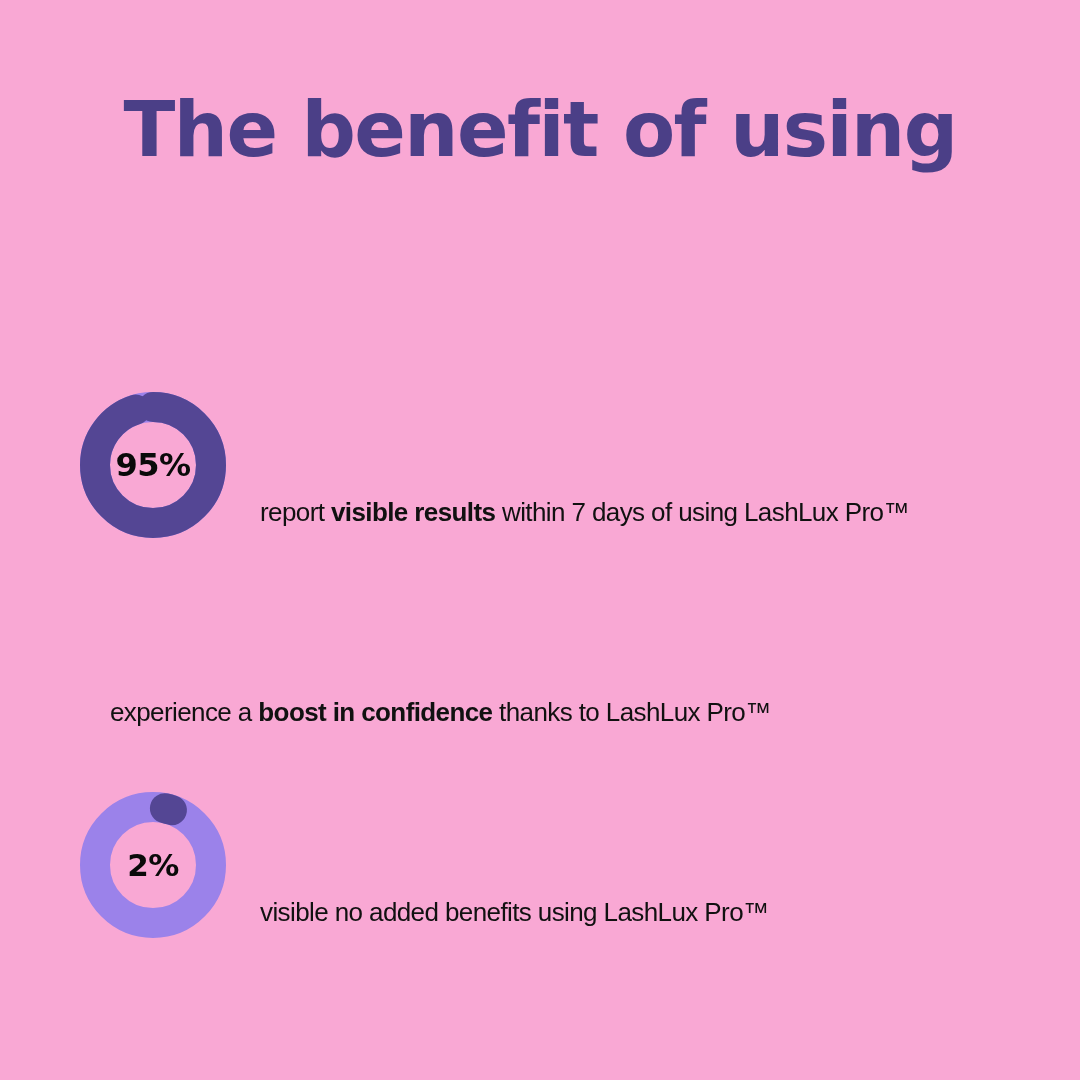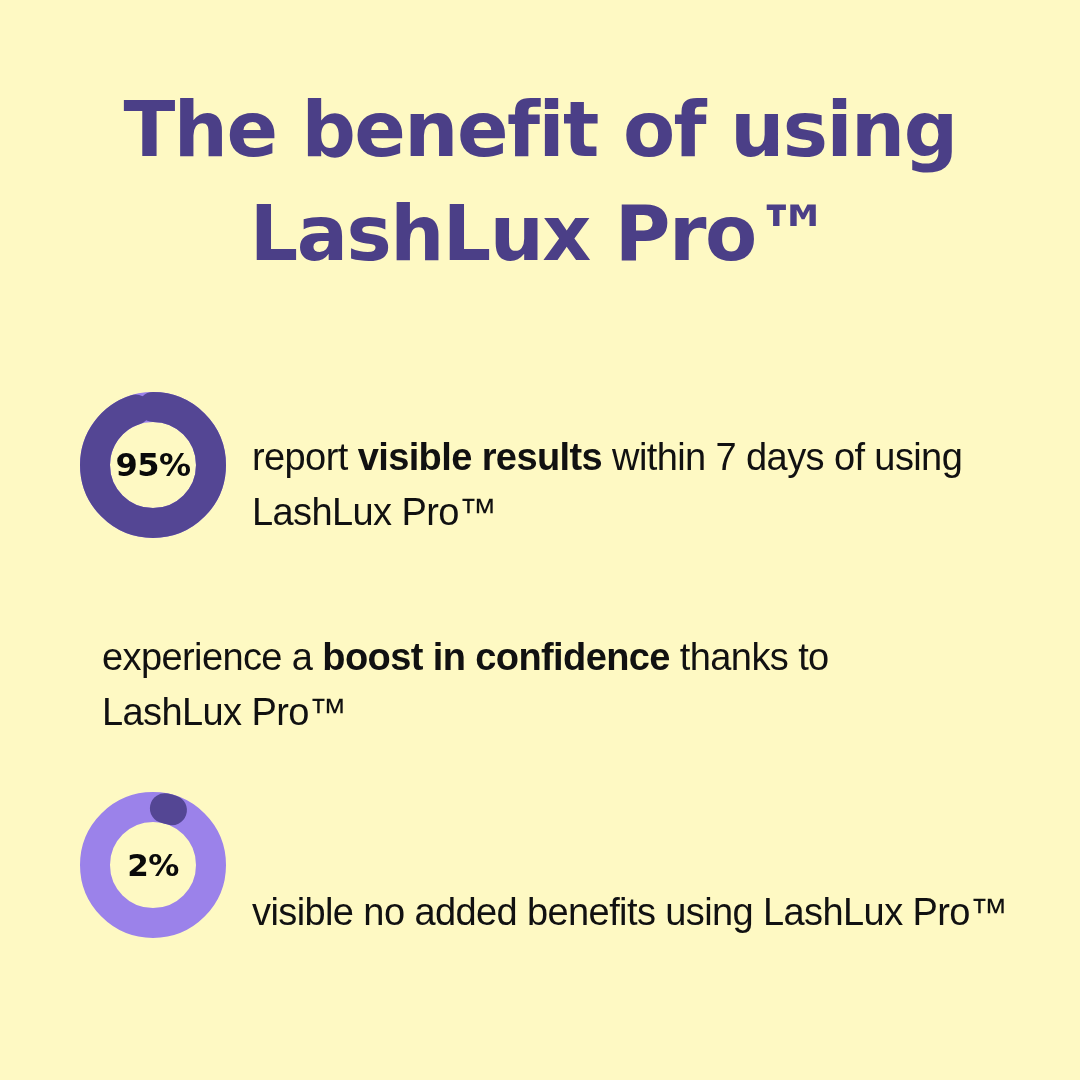--- a/index.html
+++ b/index.html
@@ -12,21 +12,21 @@
     height: 1080px;
     background: #ffffff;
     font-family: "Liberation Sans", sans-serif;
     overflow: hidden;
   }
 
   .poster {
     position: relative;
     width: 1080px;
     height: 1080px;
-    background: #fef9c3;
+    background: #f9a8d4;
     box-sizing: border-box;
   }
 
   
   .title-block {
     position: absolute;
     top: 78px;
     left: 0;
     width: 1080px;
     text-align: center;
@@ -86,41 +86,40 @@
     font-size: 32px;
     letter-spacing: -0.5px;
     color: #0a0a0a;
   }
   .donut-label.small {
     font-size: 31px;
   }
 
   
   .stat-text {
-    margin-left: 24px;
+    margin-left: 32px;
     font-family: "Liberation Sans", sans-serif;
     font-weight: 400;
-    font-size: 38px;
+    font-size: 26px;
     line-height: 55px;
     color: #111111;
     letter-spacing: -0.6px;
     max-width: 800px;
   }
   .stat-text b {
     font-weight: 700;
   }
 </style>
 </head>
 <body>
 
 <div class="poster">
 
   <div class="title-block">
     <span class="title-line">The benefit of using</span>
-    <span class="title-line">LashLux Pro™</span>
   </div>
 
   <div class="stats">
 
     <div class="stat-row">
       <div class="donut">
         <svg viewBox="0 0 150 150">
           <circle cx="75" cy="75" r="58" fill="none" stroke="#9B82EA" stroke-width="30"></circle>
           <circle cx="75" cy="75" r="58" fill="none" stroke="#544694" stroke-width="30" stroke-linecap="round" stroke-dasharray="346.2035104255952 364.424747816416" stroke-dashoffset="0"></circle>
         </svg>

